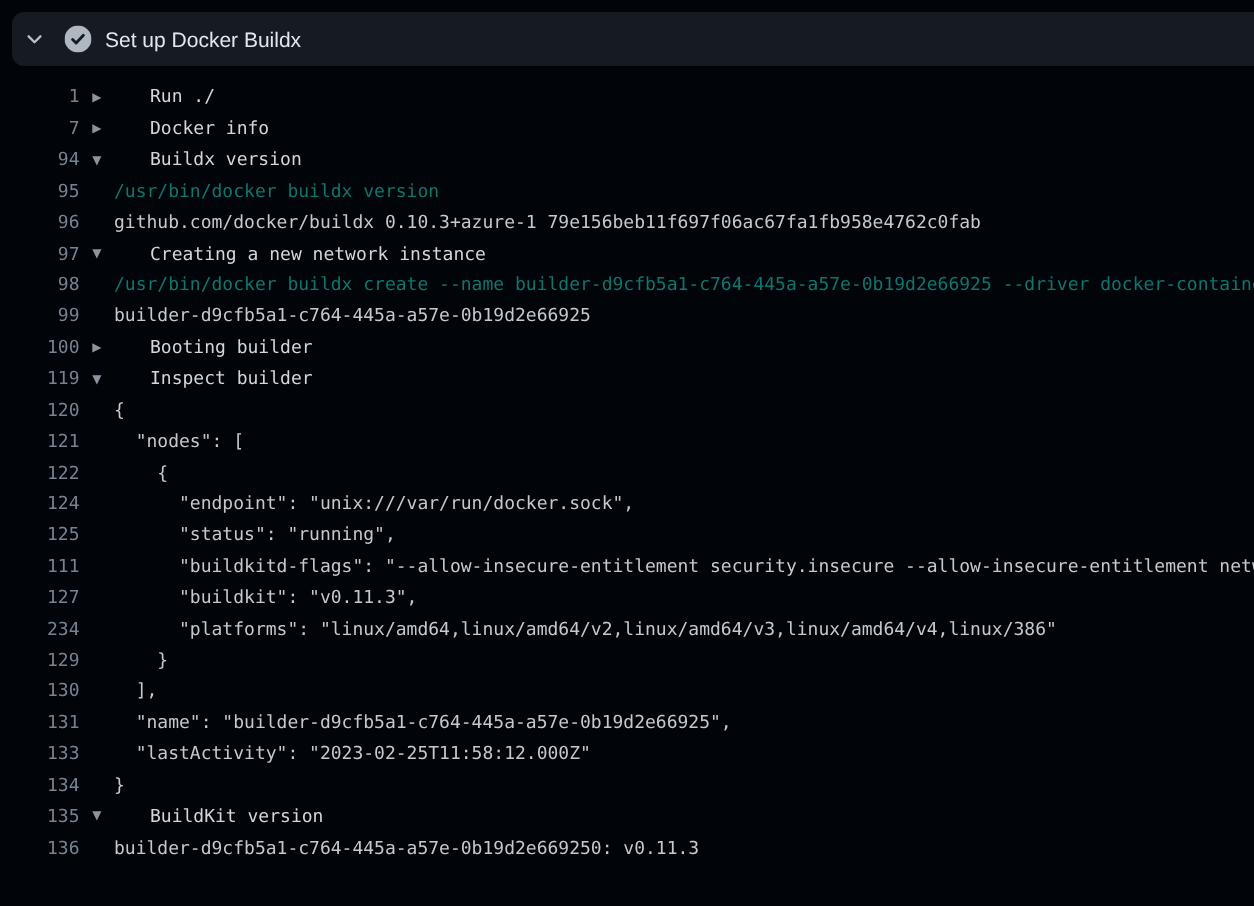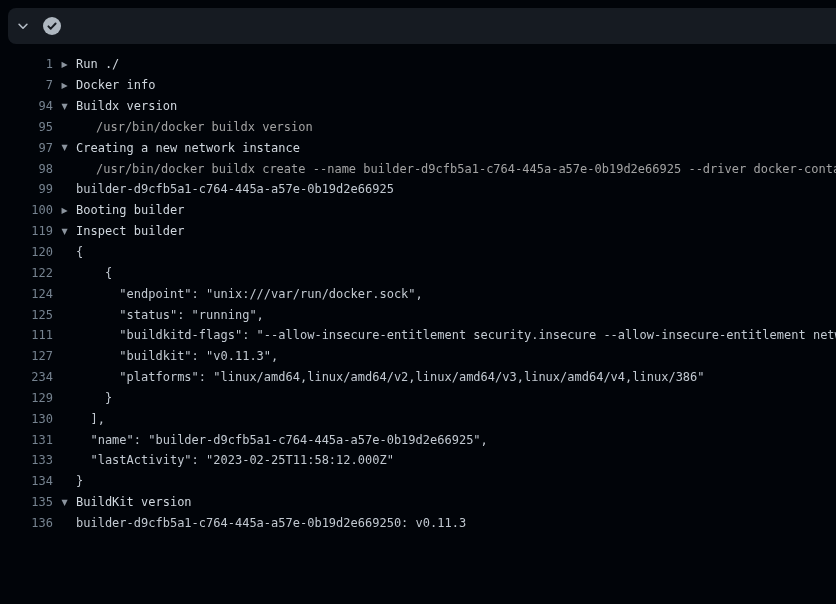--- a/index.html
+++ b/index.html
@@ -70,22 +70,22 @@
   }
   .toggle {
     flex: 0 0 23px;
     text-align: center;
     color: #8b949e;
     font-size: 8px;
     font-family: "DejaVu Sans", sans-serif;
     cursor: pointer;
   }
   .txt       { flex: 0 0 auto; }
-  .t-group   { color: #d0d7de; cursor: pointer; }
-  .t-command { color: #a3a3a3; margin-left: 20px; }
+  .t-group   { color: #d0d7de; cursor: pointer; margin-left: 24px; }
+  .t-command { color: #0f766e; }
   .t-output  { color: #c2c9d1; }
 </style>
 </head>
 <body>
 
 <div class="step-header">
   <button class="chev-btn">
     <span style="display:flex">
       <svg width="14" height="14" viewBox="0 0 16 16">
         <path d="M3.5 6l4.5 4.5L12.5 6" fill="none" stroke="#b6bec8" stroke-width="1.8" stroke-linecap="round" stroke-linejoin="round"></path>
@@ -93,33 +93,36 @@
     </span>
   </button>
   <span class="status-wrap">
     <span style="display:flex">
       <svg width="18" height="18" viewBox="0 0 16 16">
         <circle cx="8" cy="8" r="8" fill="#afb8c1"></circle>
         <path d="M4.8 8.3l2.1 2.1 4.3-4.6" fill="none" stroke="#161b22" stroke-width="1.7" stroke-linecap="round" stroke-linejoin="round"></path>
       </svg>
     </span>
   </span>
+  <span class="step-title">Set up Docker Buildx</span>
 </div>
 
 <div class="log-body" id="log-body">
     <div class="row"><span class="num">1</span><span class="toggle">▶</span><span class="txt t-group">Run ./</span></div>
     <div class="row"><span class="num">7</span><span class="toggle">▶</span><span class="txt t-group">Docker info</span></div>
     <div class="row"><span class="num">94</span><span class="toggle">▼</span><span class="txt t-group">Buildx version</span></div>
     <div class="row"><span class="num">95</span><span class="toggle"></span><span class="txt t-command">/usr/bin/docker buildx version</span></div>
+    <div class="row"><span class="num">96</span><span class="toggle"></span><span class="txt t-output">github.com/docker/buildx 0.10.3+azure-1 79e156beb11f697f06ac67fa1fb958e4762c0fab</span></div>
     <div class="row"><span class="num">97</span><span class="toggle">▼</span><span class="txt t-group">Creating a new network instance</span></div>
     <div class="row"><span class="num">98</span><span class="toggle"></span><span class="txt t-command">/usr/bin/docker buildx create --name builder-d9cfb5a1-c764-445a-a57e-0b19d2e66925 --driver docker-container</span></div>
     <div class="row"><span class="num">99</span><span class="toggle"></span><span class="txt t-output">builder-d9cfb5a1-c764-445a-a57e-0b19d2e66925</span></div>
     <div class="row"><span class="num">100</span><span class="toggle">▶</span><span class="txt t-group">Booting builder</span></div>
     <div class="row"><span class="num">119</span><span class="toggle">▼</span><span class="txt t-group">Inspect builder</span></div>
     <div class="row"><span class="num">120</span><span class="toggle"></span><span class="txt t-output">{</span></div>
+    <div class="row"><span class="num">121</span><span class="toggle"></span><span class="txt t-output">  "nodes": [</span></div>
     <div class="row"><span class="num">122</span><span class="toggle"></span><span class="txt t-output">    {</span></div>
     <div class="row"><span class="num">124</span><span class="toggle"></span><span class="txt t-output">      "endpoint": "unix:///var/run/docker.sock",</span></div>
     <div class="row"><span class="num">125</span><span class="toggle"></span><span class="txt t-output">      "status": "running",</span></div>
     <div class="row"><span class="num">111</span><span class="toggle"></span><span class="txt t-output">      "buildkitd-flags": "--allow-insecure-entitlement security.insecure --allow-insecure-entitlement network.host",</span></div>
     <div class="row"><span class="num">127</span><span class="toggle"></span><span class="txt t-output">      "buildkit": "v0.11.3",</span></div>
     <div class="row"><span class="num">234</span><span class="toggle"></span><span class="txt t-output">      "platforms": "linux/amd64,linux/amd64/v2,linux/amd64/v3,linux/amd64/v4,linux/386"</span></div>
     <div class="row"><span class="num">129</span><span class="toggle"></span><span class="txt t-output">    }</span></div>
     <div class="row"><span class="num">130</span><span class="toggle"></span><span class="txt t-output">  ],</span></div>
     <div class="row"><span class="num">131</span><span class="toggle"></span><span class="txt t-output">  "name": "builder-d9cfb5a1-c764-445a-a57e-0b19d2e66925",</span></div>
     <div class="row"><span class="num">133</span><span class="toggle"></span><span class="txt t-output">  "lastActivity": "2023-02-25T11:58:12.000Z"</span></div>

